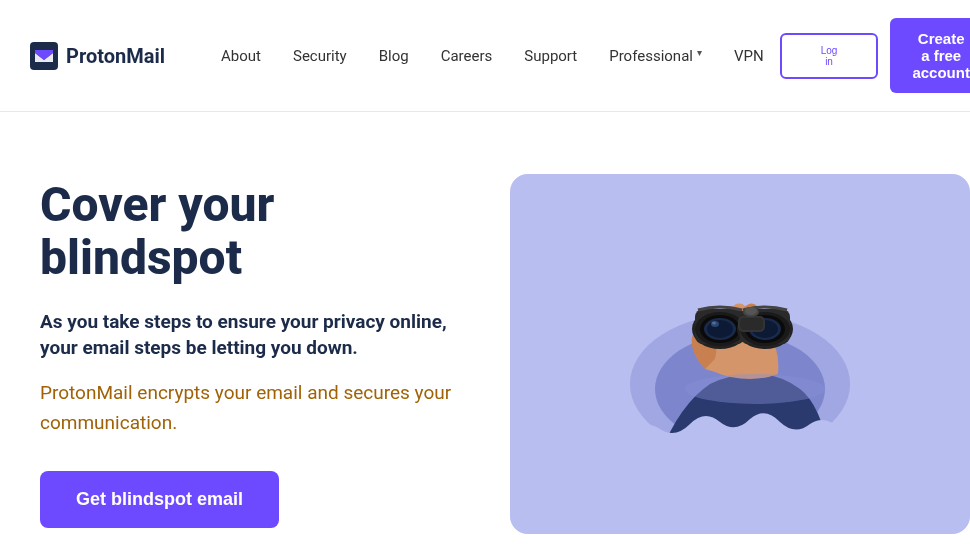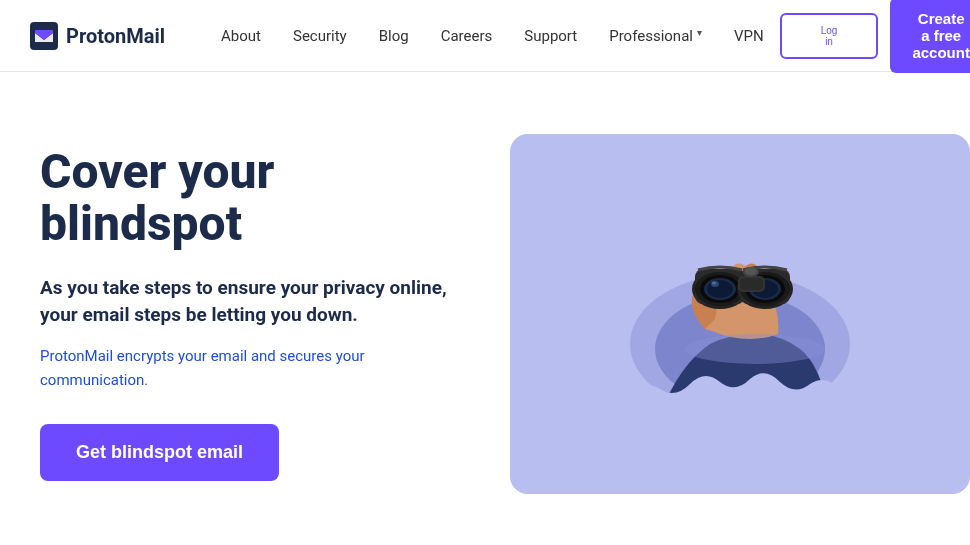--- a/index.html
+++ b/index.html
@@ -14,21 +14,21 @@
       width: 970px;
       min-height: 545px;
       overflow: hidden;
     }
 
     
     .navbar {
       display: flex;
       align-items: center;
       padding: 0 30px;
-      height: 72px;
+      height: 112px;
       border-bottom: 1px solid #e8e8e8;
       background: #fff;
     }
 
     .logo-area {
       display: flex;
       align-items: center;
       gap: 8px;
       margin-right: 40px;
       text-decoration: none;
@@ -122,22 +122,22 @@
 
     .hero-subtitle {
       font-size: 19px;
       font-weight: 700;
       color: #1c2b4a;
       line-height: 1.4;
       margin-bottom: 16px;
     }
 
     .hero-description {
-      font-size: 15px;
-      color: #1d4ed8;
+      font-size: 19px;
+      color: #a16207;
       line-height: 1.6;
       margin-bottom: 32px;
     }
 
     .btn-cta {
       display: inline-block;
       padding: 18px 36px;
       background: #6d4aff;
       color: #fff;
       font-size: 18px;

